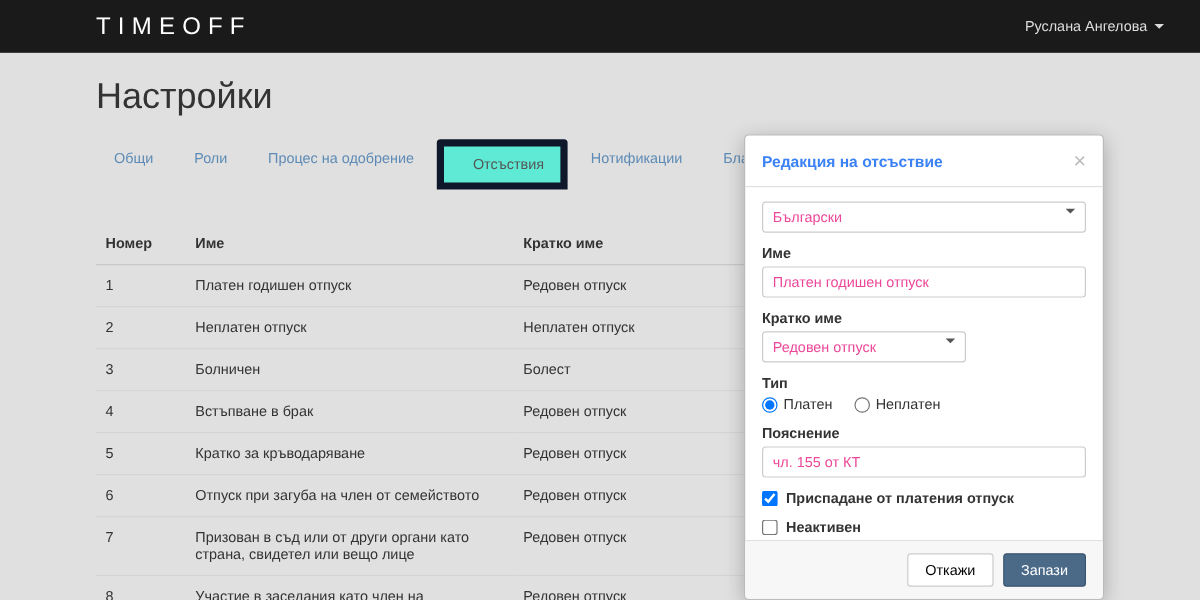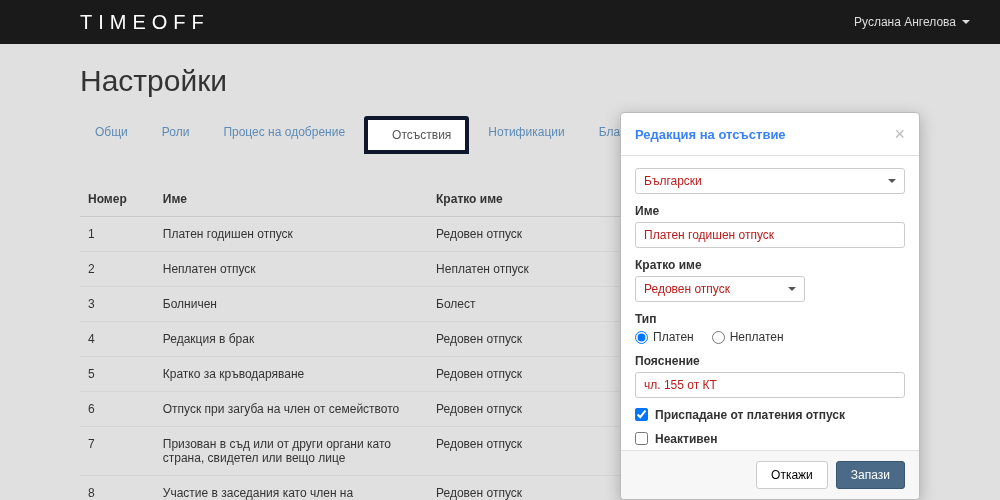--- a/index.html
+++ b/index.html
@@ -64,22 +64,22 @@
     padding: 8px 14px;
     font-size: 12px;
     color: #5e8bb5;
     cursor: pointer;
     border: 1px solid transparent;
     border-radius: 3px 3px 0 0;
     background: transparent;
   }
   .tab.active {
     color: #555;
-    border: 4px solid #0f172a;
-    background: #ffffff;
+    border: 6px solid #0f172a;
+    background: #5eead4;
     padding-left: 24px;
   }
   table {
     width: 100%;
     border-collapse: collapse;
   }
   thead th {
     text-align: left;
     font-size: 12px;
     padding: 10px 8px;
@@ -144,43 +144,43 @@
     margin-bottom: 4px;
     display: block;
   }
   .select, .text-input {
     width: 100%;
     padding: 5px 8px;
     font-size: 12px;
     border: 1px solid #ccc;
     border-radius: 3px;
     background: #fff;
-    color: #b91c1c;
+    color: #ec4899;
     display: flex;
     justify-content: space-between;
-    align-items: center;
+    align-items: flex-start;
   }
   .select.short { width: 170px; }
   .select-caret {
     width: 0; height: 0;
     border-left: 4px solid transparent;
     border-right: 4px solid transparent;
     border-top: 4px solid #555;
   }
   .radio-row {
     display: flex;
     gap: 18px;
     align-items: center;
     font-size: 12px;
   }
   .radio-item { display: flex; align-items: center; gap: 5px; }
   input[type=radio], input[type=checkbox] { cursor: pointer; }
   .check-row {
     display: flex;
-    align-items: flex-start;
+    align-items: flex-end;
     gap: 7px;
     font-size: 12px;
     font-weight: 700;
   }
   .modal-footer {
     border-top: 1px solid #e0e0e0;
     padding: 10px 14px;
     display: flex;
     justify-content: flex-end;
     gap: 8px;
@@ -253,21 +253,21 @@
         </tr>
         <tr>
           <td class="col-num">3</td>
           <td class="col-name">Болничен</td>
           <td class="col-short">Болест</td>
           <td class="col-type">Платен</td>
           <td class="col-desc"></td>
         </tr>
         <tr>
           <td class="col-num">4</td>
-          <td class="col-name">Редакция в брак</td>
+          <td class="col-name">Встъпване в брак</td>
           <td class="col-short">Редовен отпуск</td>
           <td class="col-type">Платен</td>
           <td class="col-desc">чл. 157 т. 1 от КТ</td>
         </tr>
         <tr>
           <td class="col-num">5</td>
           <td class="col-name">Кратко за кръводаряване</td>
           <td class="col-short">Редовен отпуск</td>
           <td class="col-type">Платен</td>
           <td class="col-desc">чл. 157 т. 2 от КТ</td>

